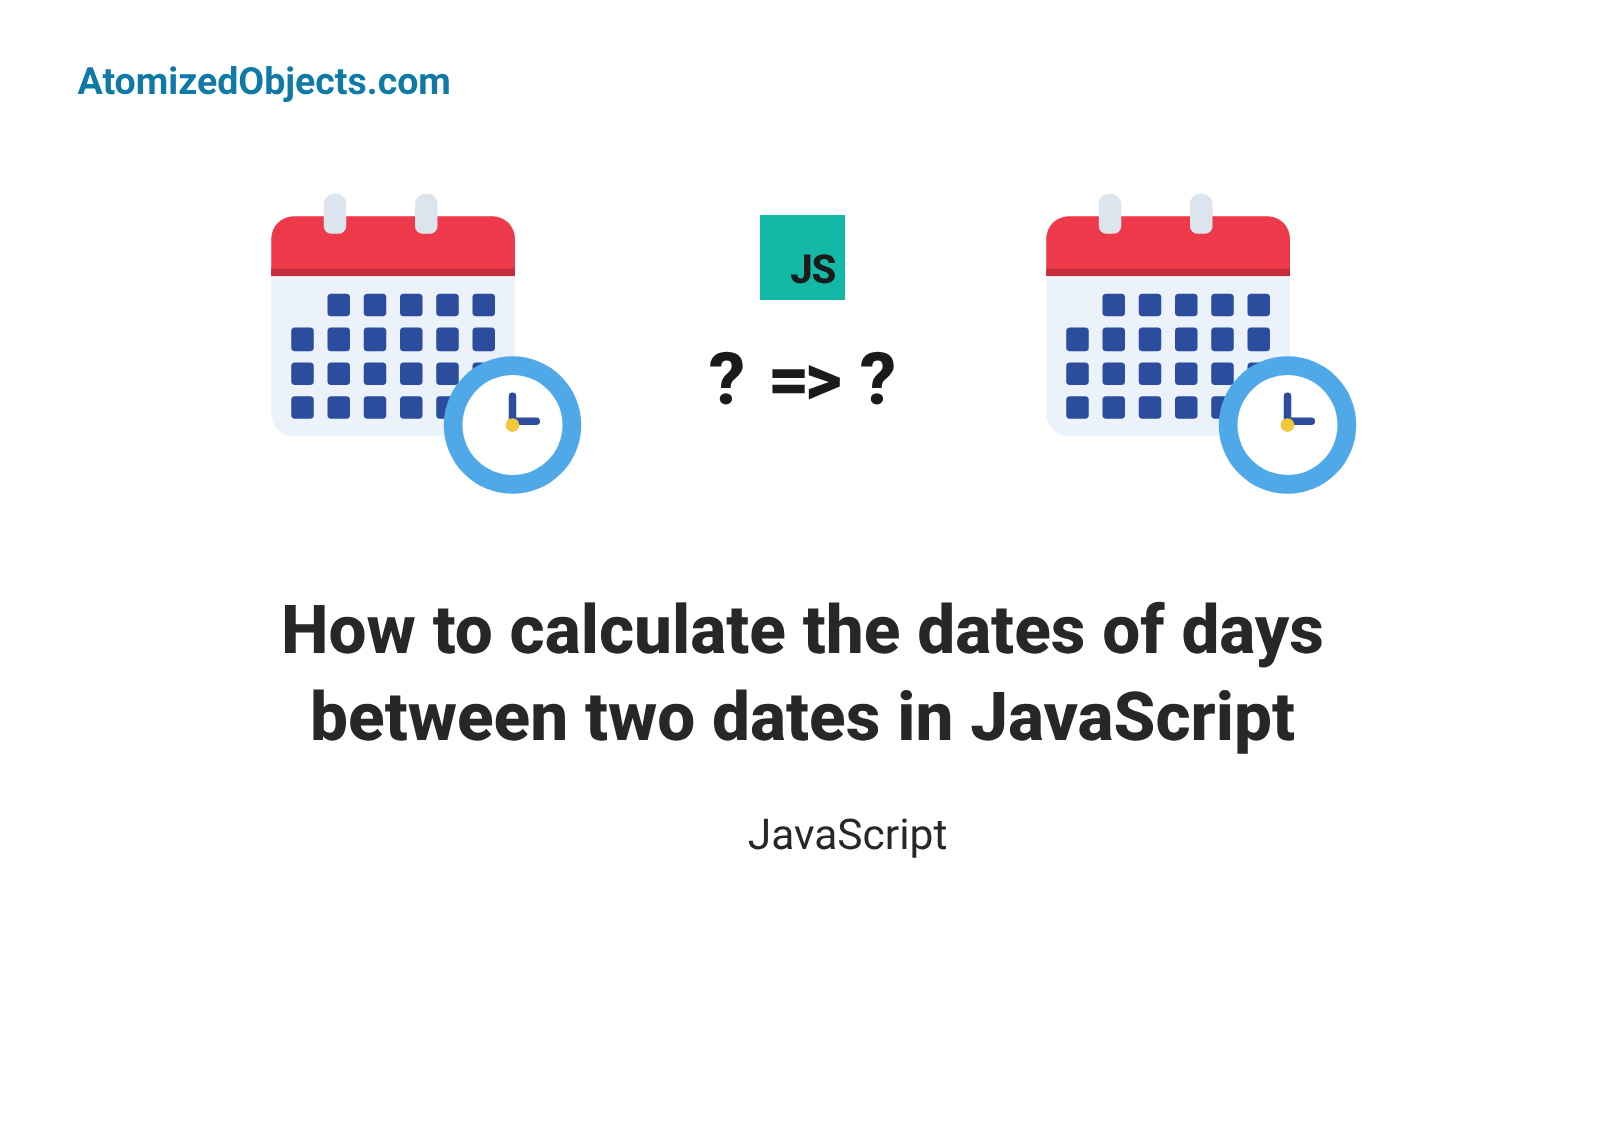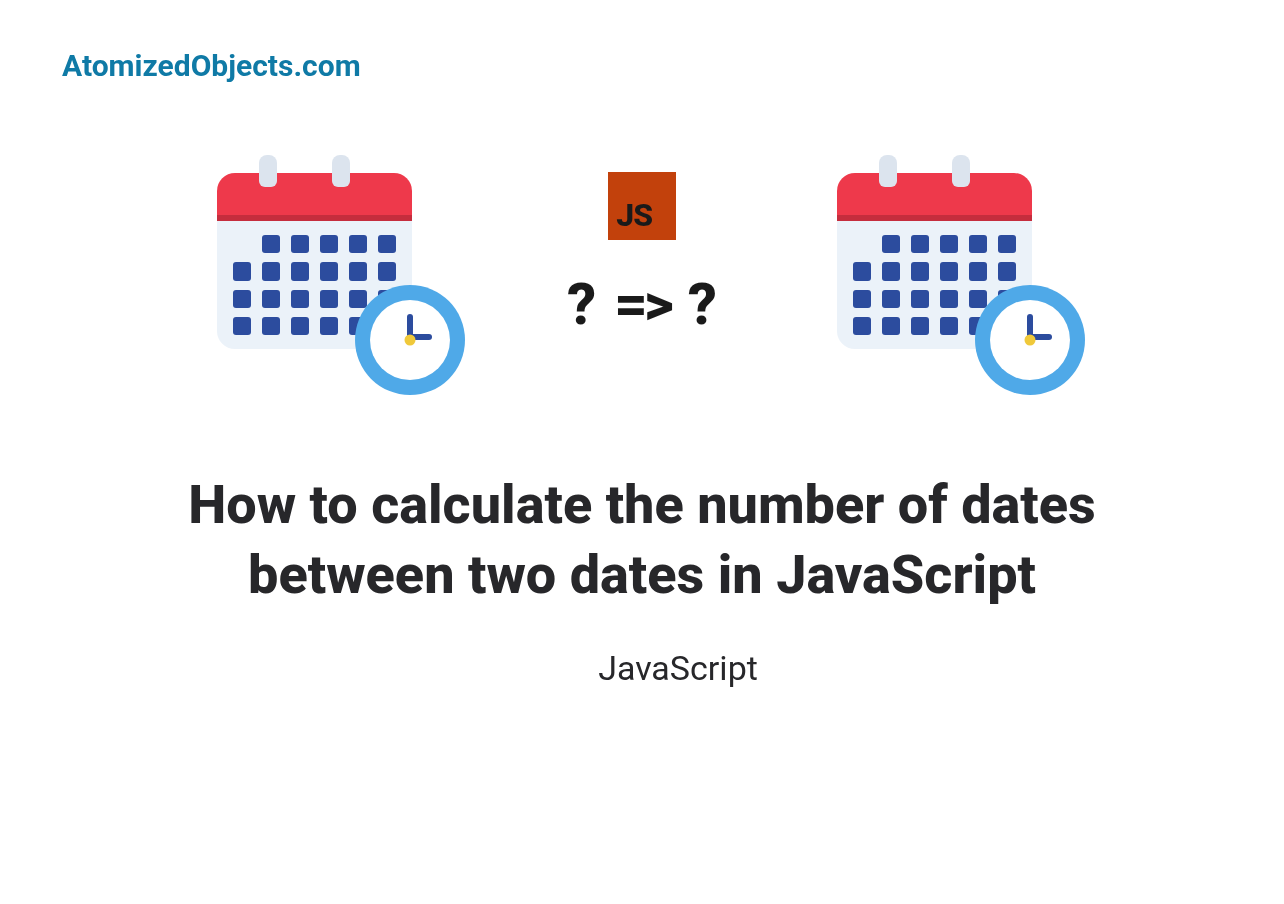--- a/index.html
+++ b/index.html
@@ -150,25 +150,25 @@
     .middle-section {
       display: flex;
       flex-direction: column;
       align-items: center;
       gap: 30px;
       margin-top: -30px;
     }
     .js-badge {
       width: 68px;
       height: 68px;
-      background: #c2410c;
+      background: #14b8a6;
       display: flex;
       align-items: flex-end;
       justify-content: flex-end;
-      padding: 6px 24px;
+      padding: 6px 8px;
     }
     .js-text {
       font-size: 32px;
       font-weight: 800;
       color: #1a1a1a;
       letter-spacing: -1px;
     }
     .arrow-row {
       display: flex;
       align-items: center;
@@ -313,14 +313,14 @@
           <div class="hand-hour"></div>
           <div class="hand-minute"></div>
           <div class="clock-center"></div>
         </div>
       </div>
     </div>
   </div>
 
 </div>
 
-<h1 class="title">How to calculate the number of dates between two dates in JavaScript</h1>
+<h1 class="title">How to calculate the dates of days between two dates in JavaScript</h1>
 <div class="subtitle">JavaScript</div>
 
 </body></html>

